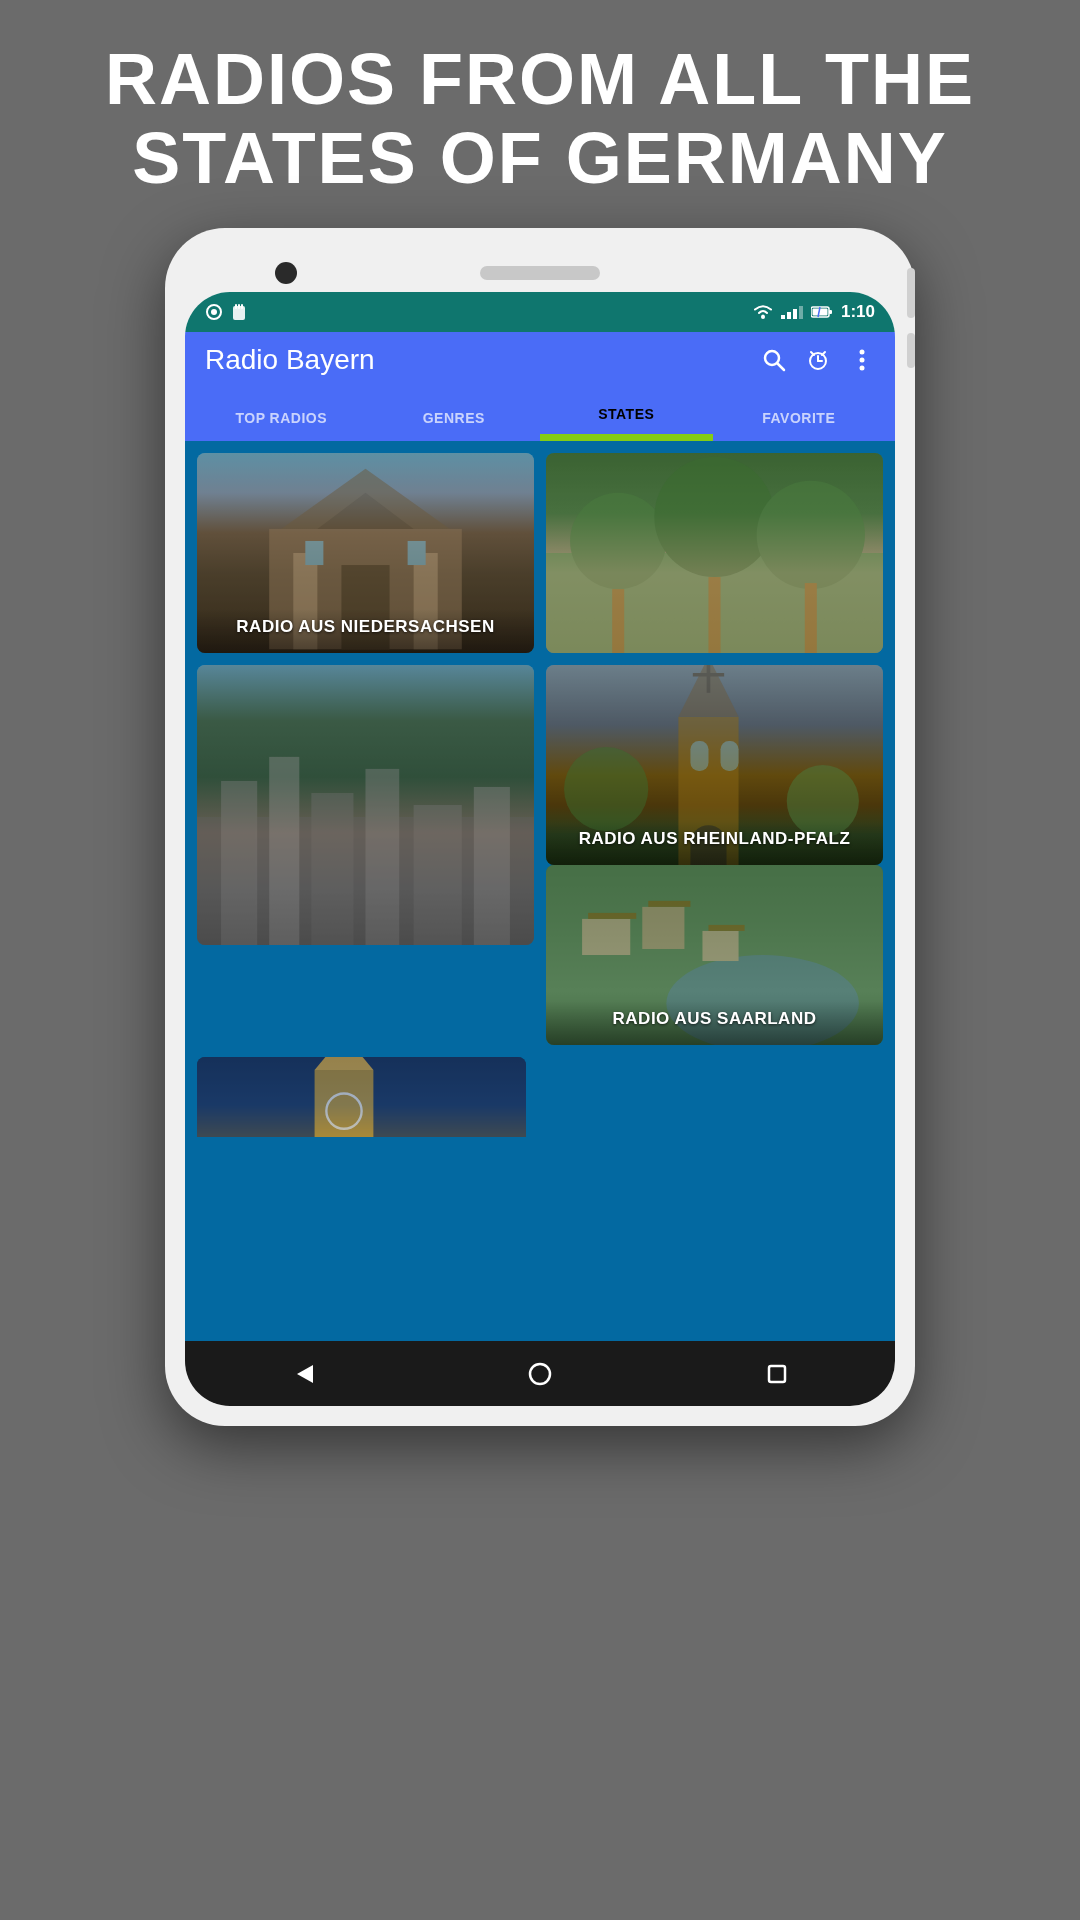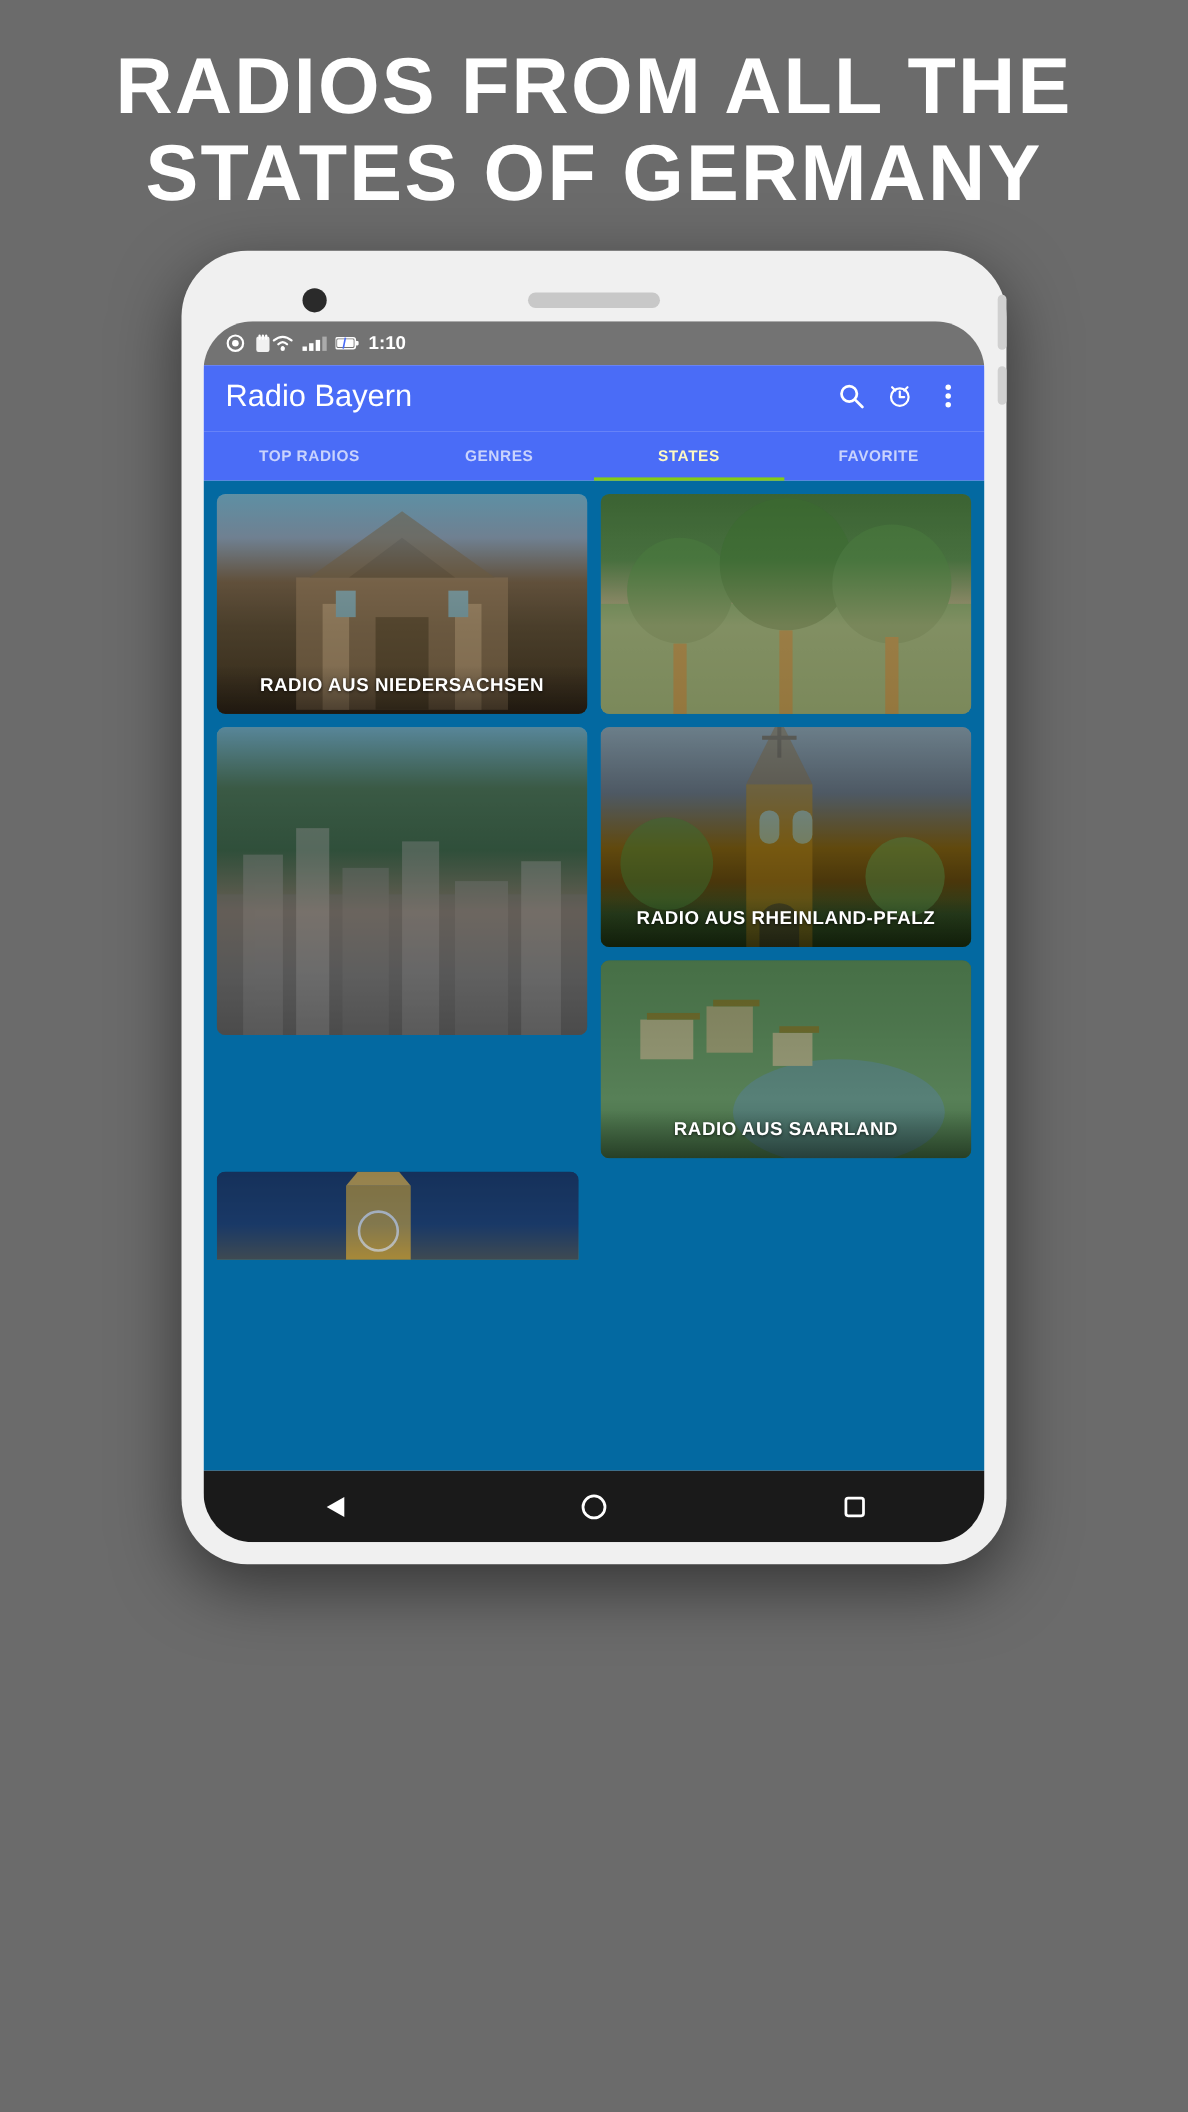--- a/index.html
+++ b/index.html
@@ -63,24 +63,25 @@
 
     .phone-speaker {
       width: 120px;
       height: 14px;
       background: #c8c8c8;
       border-radius: 7px;
     }
 
     
     .status-bar {
-      background: #737373;
-      color: white;
-      display: flex;
-      align-items: center;
+      background: #0f766e;
+      color: white;
+      display: flex;
+      align-items: center;
+      justify-content: space-between;
       padding: 8px 20px;
       font-size: 16px;
       height: 40px;
     }
 
     .status-bar-left {
       display: flex;
       align-items: center;
       gap: 8px;
     }
@@ -137,22 +138,22 @@
       font-size: 14px;
       color: rgba(255,255,255,0.7);
       font-weight: 700;
       letter-spacing: 0.5px;
       cursor: pointer;
       border-bottom: 3px solid transparent;
       text-transform: uppercase;
     }
 
     .tab.active {
-      color: #fef9c3;
-      border-bottom: 3px solid #84cc16;
+      color: #000000;
+      border-bottom: 7px solid #84cc16;
     }
 
     
     .content-area {
       background: #0369a1;
       padding: 12px;
       min-height: 900px;
     }
 
     .grid {
@@ -488,21 +489,21 @@
               <rect x="20" y="120" width="30" height="160" fill="#808080"></rect>
               <rect x="60" y="100" width="25" height="180" fill="#909090"></rect>
               <rect x="95" y="130" width="35" height="150" fill="#707070"></rect>
               <rect x="140" y="110" width="28" height="170" fill="#858585"></rect>
               <rect x="180" y="140" width="40" height="140" fill="#757575"></rect>
               <rect x="230" y="125" width="30" height="155" fill="#888888"></rect>
             </svg>
           </div>
         </div>
 
-        <div style="display:flex;flex-direction:column;gap:12px;">
+        <div style="display:flex;flex-direction:column;gap:0;">
 
           <div class="grid-item" style="height:200px;">
             <div class="grid-item-bg bg-rheinland">
               <svg style="position:absolute;top:0;left:0;width:100%;height:100%;opacity:0.5;" viewBox="0 0 280 200" preserveAspectRatio="xMidYMid slice">
 
                 <rect x="110" y="60" width="50" height="140" fill="#8B6914"></rect>
 
                 <polygon points="110,60 135,10 160,60" fill="#6b5a3e"></polygon>
 
                 <line x1="135" y1="10" x2="135" y2="40" stroke="#4a3a25" stroke-width="3"></line>

